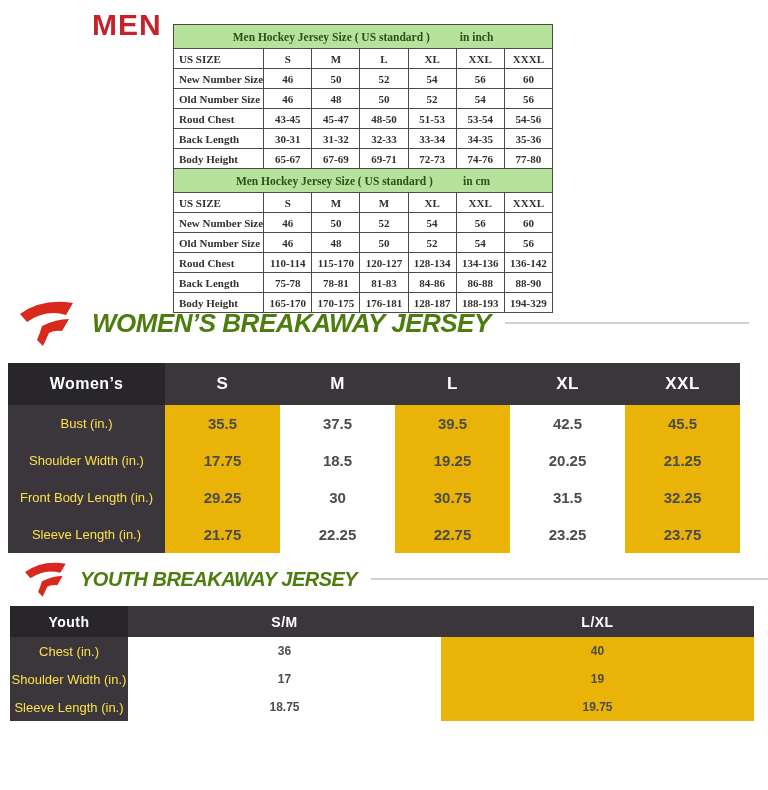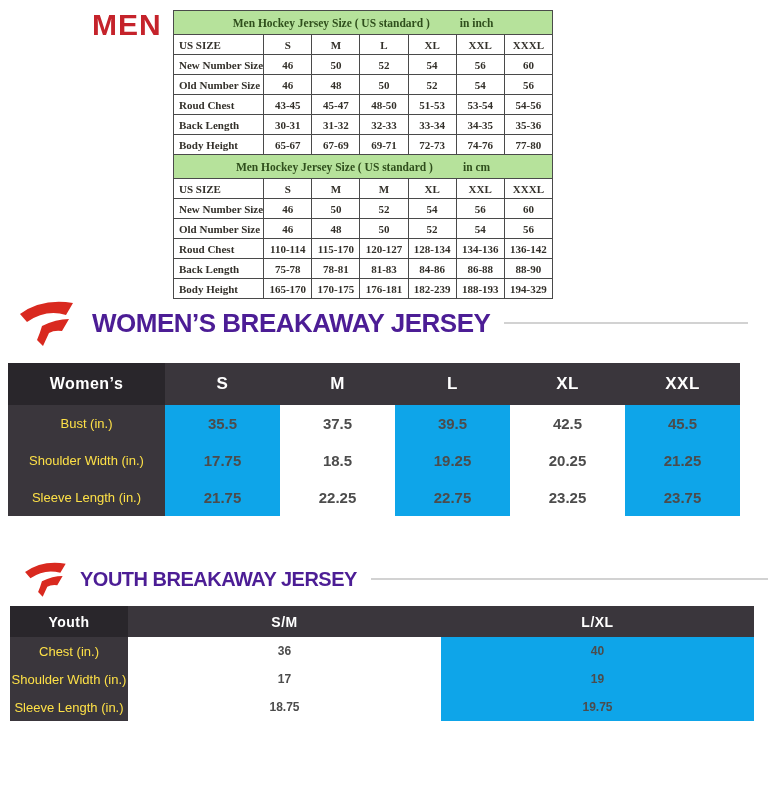--- a/index.html
+++ b/index.html
@@ -8,59 +8,59 @@
     font-family:"Liberation Sans",sans-serif;overflow:hidden;
   }
 
   
   .men-label{
     position:absolute;left:92px;top:8px;
     font-size:30px;font-weight:bold;color:#c5232b;letter-spacing:1px;
     font-family:"Liberation Sans",sans-serif;
   }
   .men-table{
-    position:absolute;left:173px;top:10px;width:380px;
+    position:absolute;left:173px;top:24px;width:380px;
     border-collapse:collapse;table-layout:fixed;
     font-family:"Liberation Serif",serif;font-weight:bold;
     font-size:11px;color:#33302a;
   }
   .men-table td{
     border:1px solid #4a4a4a;text-align:center;height:19px;
     padding:0 2px;overflow:hidden;white-space:nowrap;
   }
   .men-table td.mlabel{text-align:left;padding-left:5px;}
   .men-table td.mtitle{
     background:#b6e29b;height:23px;color:#2f4e1c;font-size:11.5px;
   }
   .men-table td.mtitle .unit{margin-left:30px;}
 
   
   .sec-header{position:absolute;display:flex;align-items:center;}
   .sec-header .logo{flex:0 0 auto;}
   .sec-title{
-    font-weight:bold;color:#4c1d95;letter-spacing:-0.5px;white-space:nowrap;
+    font-weight:bold;color:#4d7c0f;letter-spacing:-0.5px;white-space:nowrap;font-style:italic;
   }
   .sec-rule{height:2px;background:#d2d2d2;flex:0 0 auto;}
   #women-header{left:16px;top:296px;height:54px;}
   #women-header .sec-title{font-size:26px;margin-left:16px;}
   #women-header .sec-rule{width:244px;margin-left:14px;}
   #youth-header{left:22px;top:556px;height:46px;}
   #youth-header .sec-title{font-size:20px;margin-left:12px;}
   #youth-header .sec-rule{width:400px;margin-left:14px;}
 
   
   .dark-table{
     position:absolute;border-collapse:collapse;table-layout:fixed;
     font-family:"Liberation Sans",sans-serif;
   }
   .dark-table td{text-align:center;overflow:hidden;white-space:nowrap;}
   .dark-table .dk-head td{background:#3a363c;color:#ffffff;font-weight:bold;}
   .dark-table td.dk-corner{background:#29262b;}
   .dark-table td.dk-label{background:#3a363c;color:#fde047;}
-  .dark-table td.gray{background:#0ea5e9;}
+  .dark-table td.gray{background:#eab308;}
   .dark-table td.val{color:#4c4c4c;font-weight:bold;}
 
   #women-table{left:8px;top:363px;width:732px;}
   #women-table .dk-head td{height:40px;font-size:17px;letter-spacing:0.5px;}
   #women-table td.dk-corner{font-size:16px;}
   #women-table tbody td{height:35px;}
   #women-table td.dk-label{font-size:13px;}
   #women-table td.val{font-size:15px;}
 
   #youth-table{left:10px;top:606px;width:744px;}
@@ -183,21 +183,21 @@
         <td>81-83</td>
         <td>84-86</td>
         <td>86-88</td>
         <td>88-90</td>
       </tr>
       <tr>
         <td class="mlabel">Body Height</td>
         <td>165-170</td>
         <td>170-175</td>
         <td>176-181</td>
-        <td>182-239</td>
+        <td>128-187</td>
         <td>188-193</td>
         <td>194-329</td>
       </tr>
     </tbody>
 </table>
 
 <div class="sec-header" id="women-header">
   <svg class="logo" width="60" height="52" viewBox="0 0 60 52">
     <path d="M4,17 Q26,1 57,6 L50,18 Q30,12 11,25 Z" fill="#d9291f"></path>
     <path d="M26,29 Q40,22 53,22 L46,34 Q38,33 33,36 L27,49 L21,43 Q24,36 26,29 Z" fill="#d9291f"></path>
@@ -232,20 +232,28 @@
       </tr>
       <tr>
         <td class="dk-label">Shoulder Width (in.)</td>
         <td class="val gray">17.75</td>
         <td class="val">18.5</td>
         <td class="val gray">19.25</td>
         <td class="val">20.25</td>
         <td class="val gray">21.25</td>
       </tr>
       <tr>
+        <td class="dk-label">Front Body Length (in.)</td>
+        <td class="val gray">29.25</td>
+        <td class="val">30</td>
+        <td class="val gray">30.75</td>
+        <td class="val">31.5</td>
+        <td class="val gray">32.25</td>
+      </tr>
+      <tr>
         <td class="dk-label">Sleeve Length (in.)</td>
         <td class="val gray">21.75</td>
         <td class="val">22.25</td>
         <td class="val gray">22.75</td>
         <td class="val">23.25</td>
         <td class="val gray">23.75</td>
       </tr>
     </tbody>
 </table>
 

